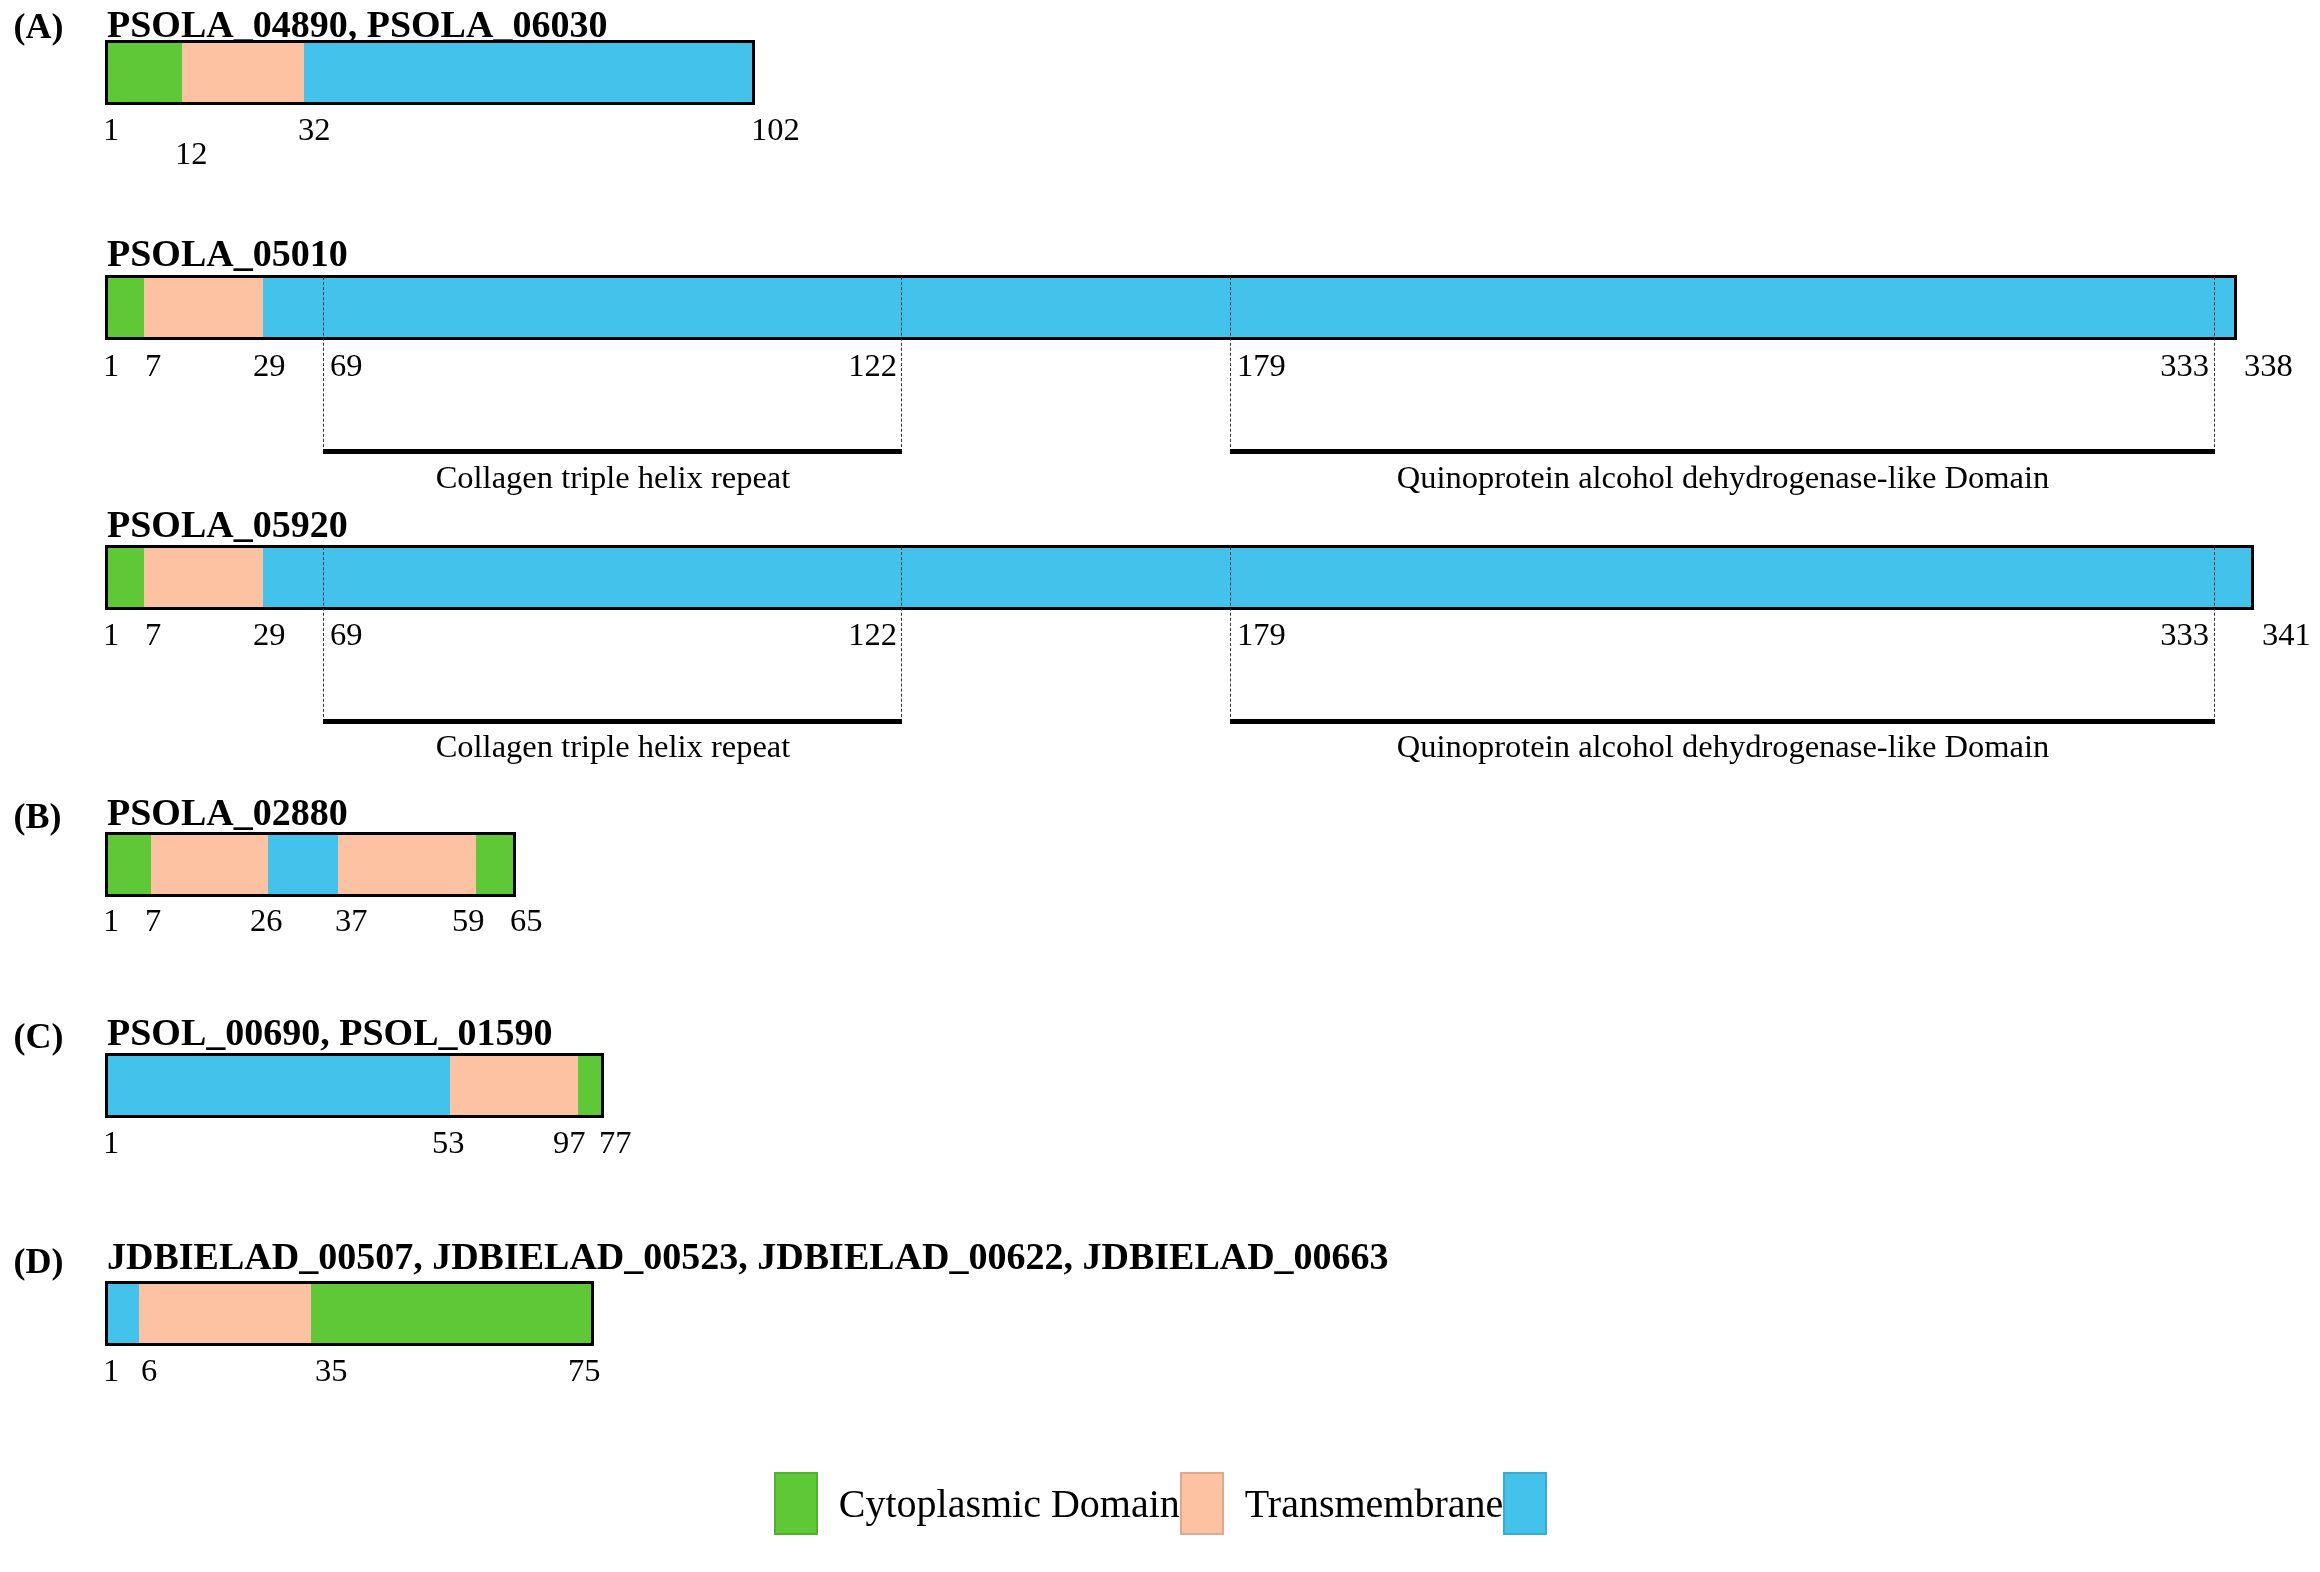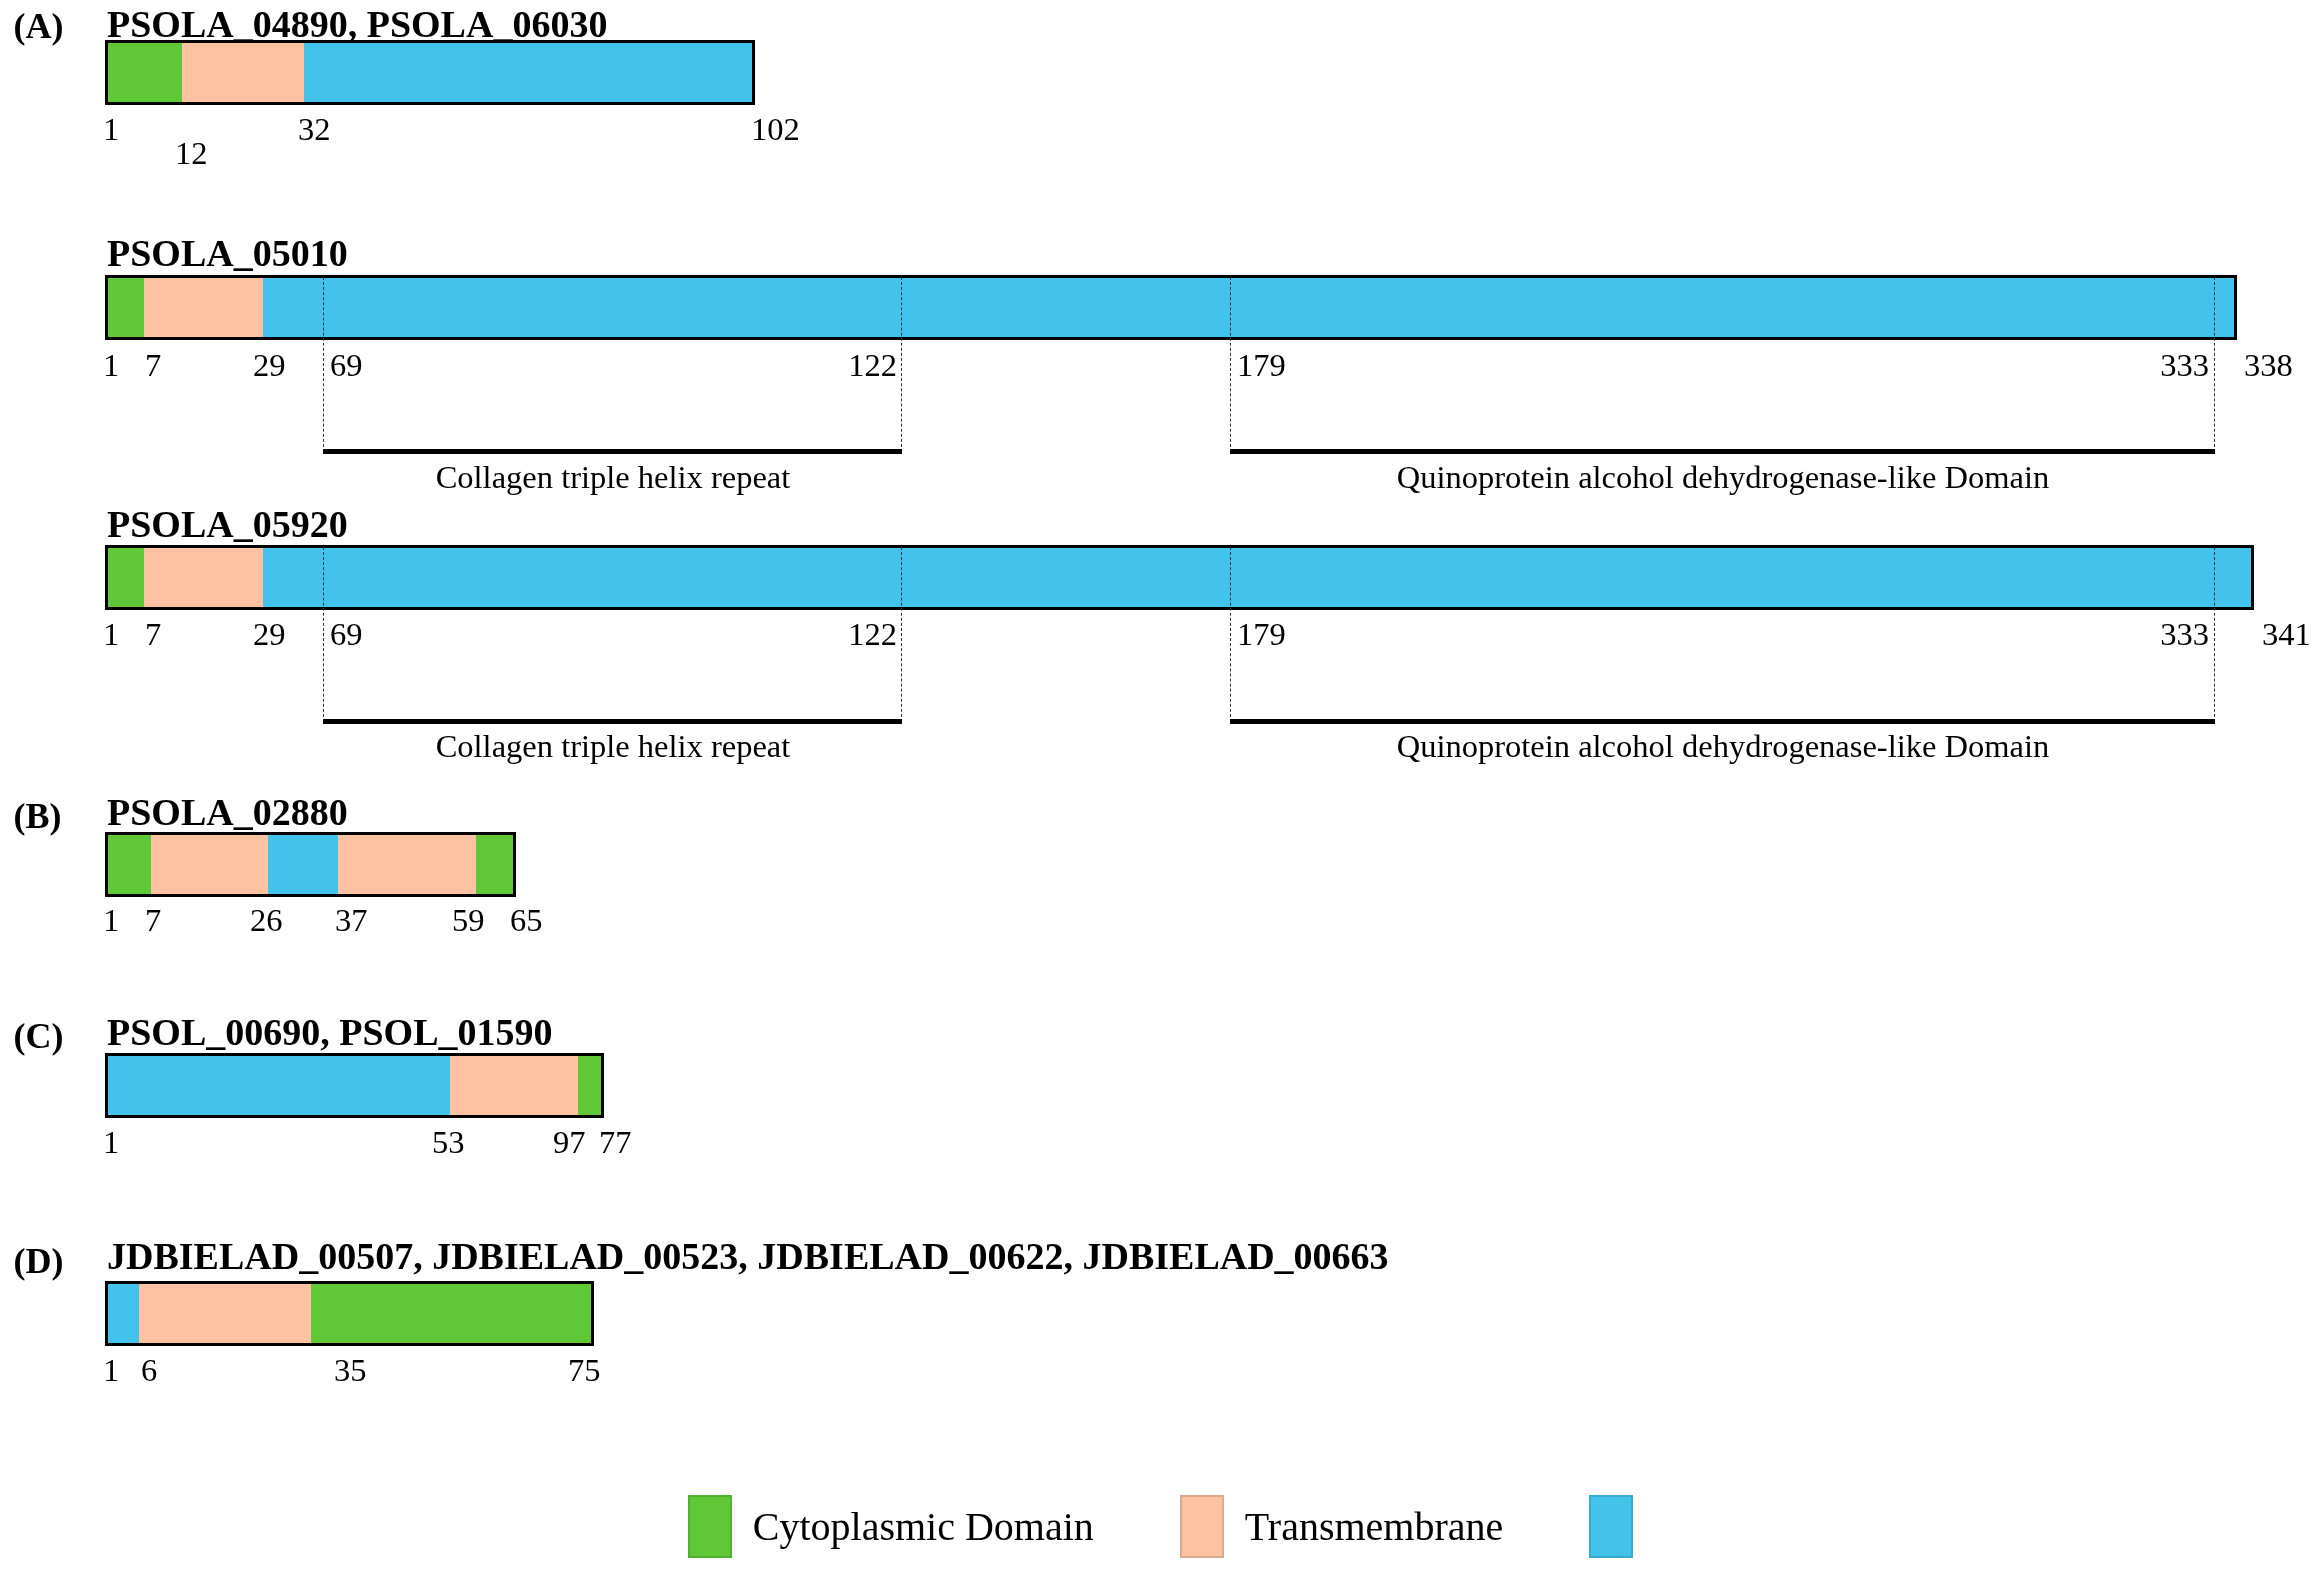--- a/index.html
+++ b/index.html
@@ -81,22 +81,21 @@
     white-space:nowrap;
     transform:translateX(-50%);
   }
 
   
   .legend{
     position:absolute;
     left:0;top:1472px;width:2321px;height:86px;
     display:flex;
     justify-content:center;
-    align-items:flex-end;
-    gap:86px;
+    align-items:flex-start;
   }
   .legend-item{
     display:flex;
     align-items:center;
     gap:21px;
   }
   .legend-swatch{
     width:44px;height:63px;
     border:2.9px solid rgba(0,0,0,0.12);
     box-sizing:border-box;
@@ -215,21 +214,21 @@
   <div class="panel-tag" style="left:13.4px;top:1243px;">(D)</div>
   <div class="prot-title" style="left:107px;top:1237px;">JDBIELAD_00507, JDBIELAD_00523, JDBIELAD_00622, JDBIELAD_00663</div>
 
   <div class="bar" style="left:105px;top:1281px;width:489px;height:65px;">
     <div class="seg noncyto" style="left:0px;width:31px;"></div>
     <div class="seg tm" style="left:31px;width:172px;"></div>
     <div class="seg cyto" style="left:203px;right:0px;"></div>
   </div>
   <div class="tick left" style="left:103px;top:1354px;">1</div>
   <div class="tick left" style="left:141px;top:1354px;">6</div>
-  <div class="tick left" style="left:315px;top:1354px;margin-left:19px;">35</div>
+  <div class="tick left" style="left:315px;top:1354px;">35</div>
   <div class="tick left" style="left:568px;top:1354px;">75</div>
 
   <div class="legend">
     <div class="legend-item">
       <div class="legend-swatch" style="background:#5FC836;"></div>
       <div class="legend-label">Cytoplasmic Domain</div>
     </div>
     <div class="legend-item">
       <div class="legend-swatch" style="background:#FCC2A2;"></div>
       <div class="legend-label">Transmembrane</div>

